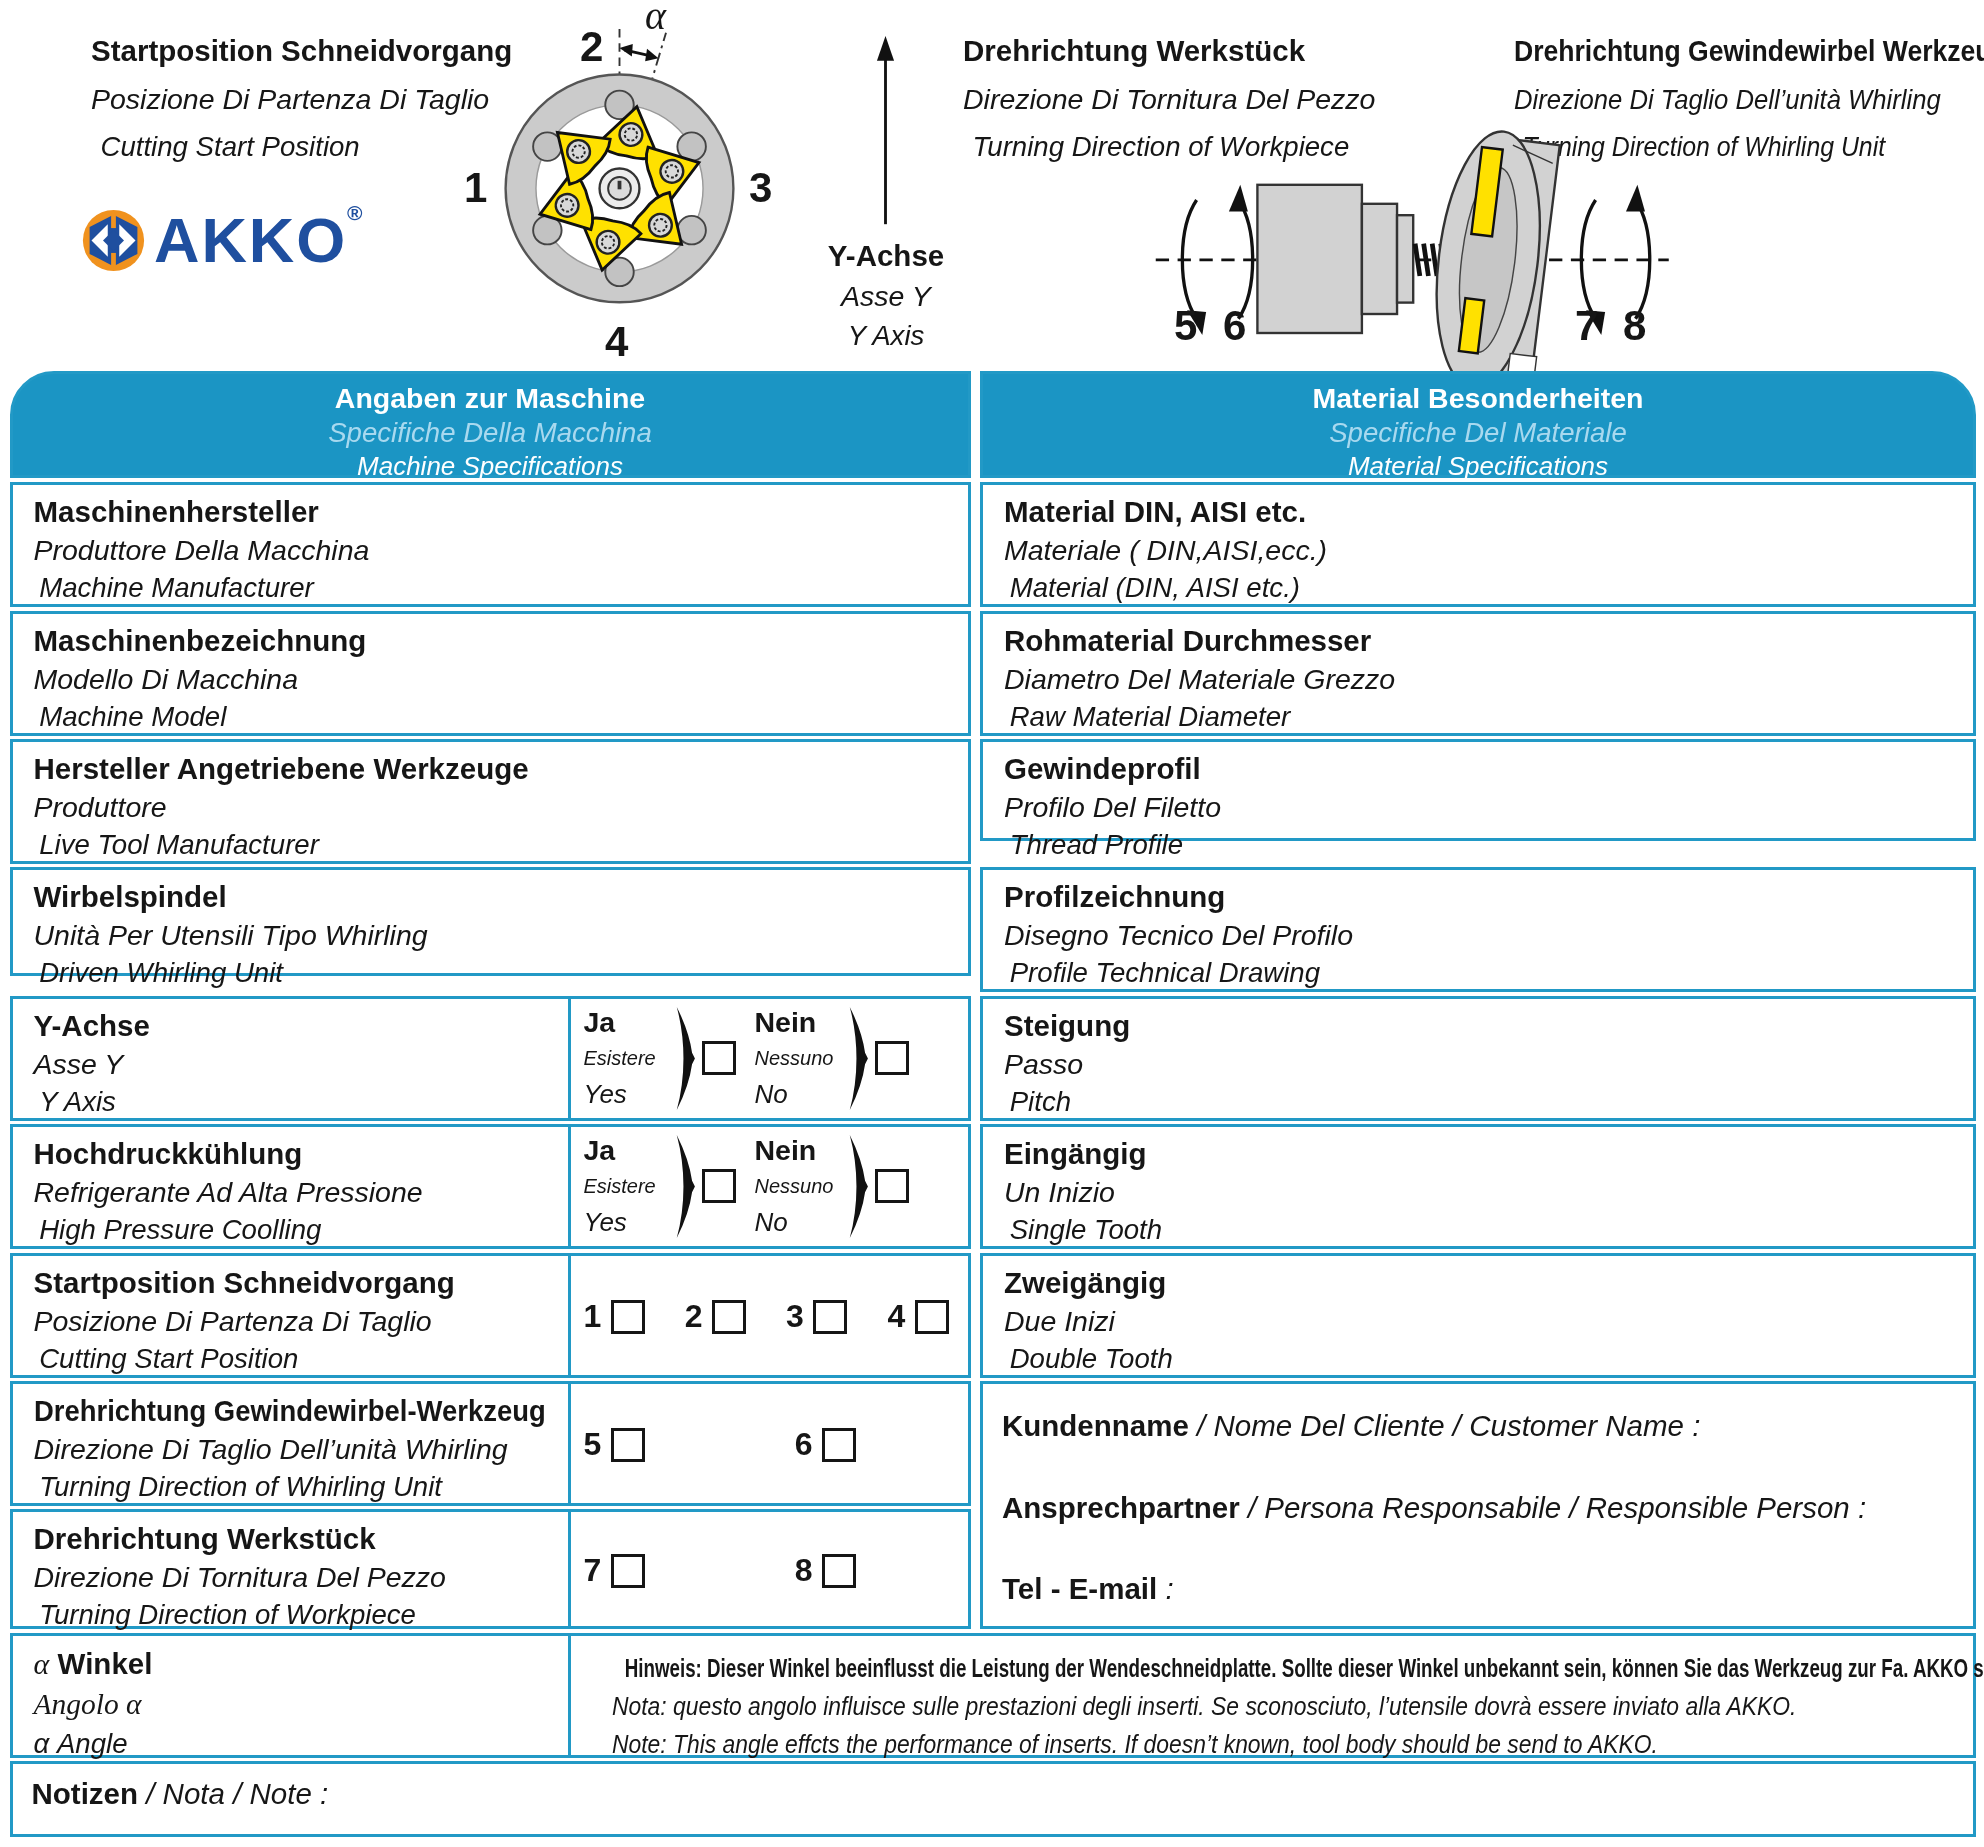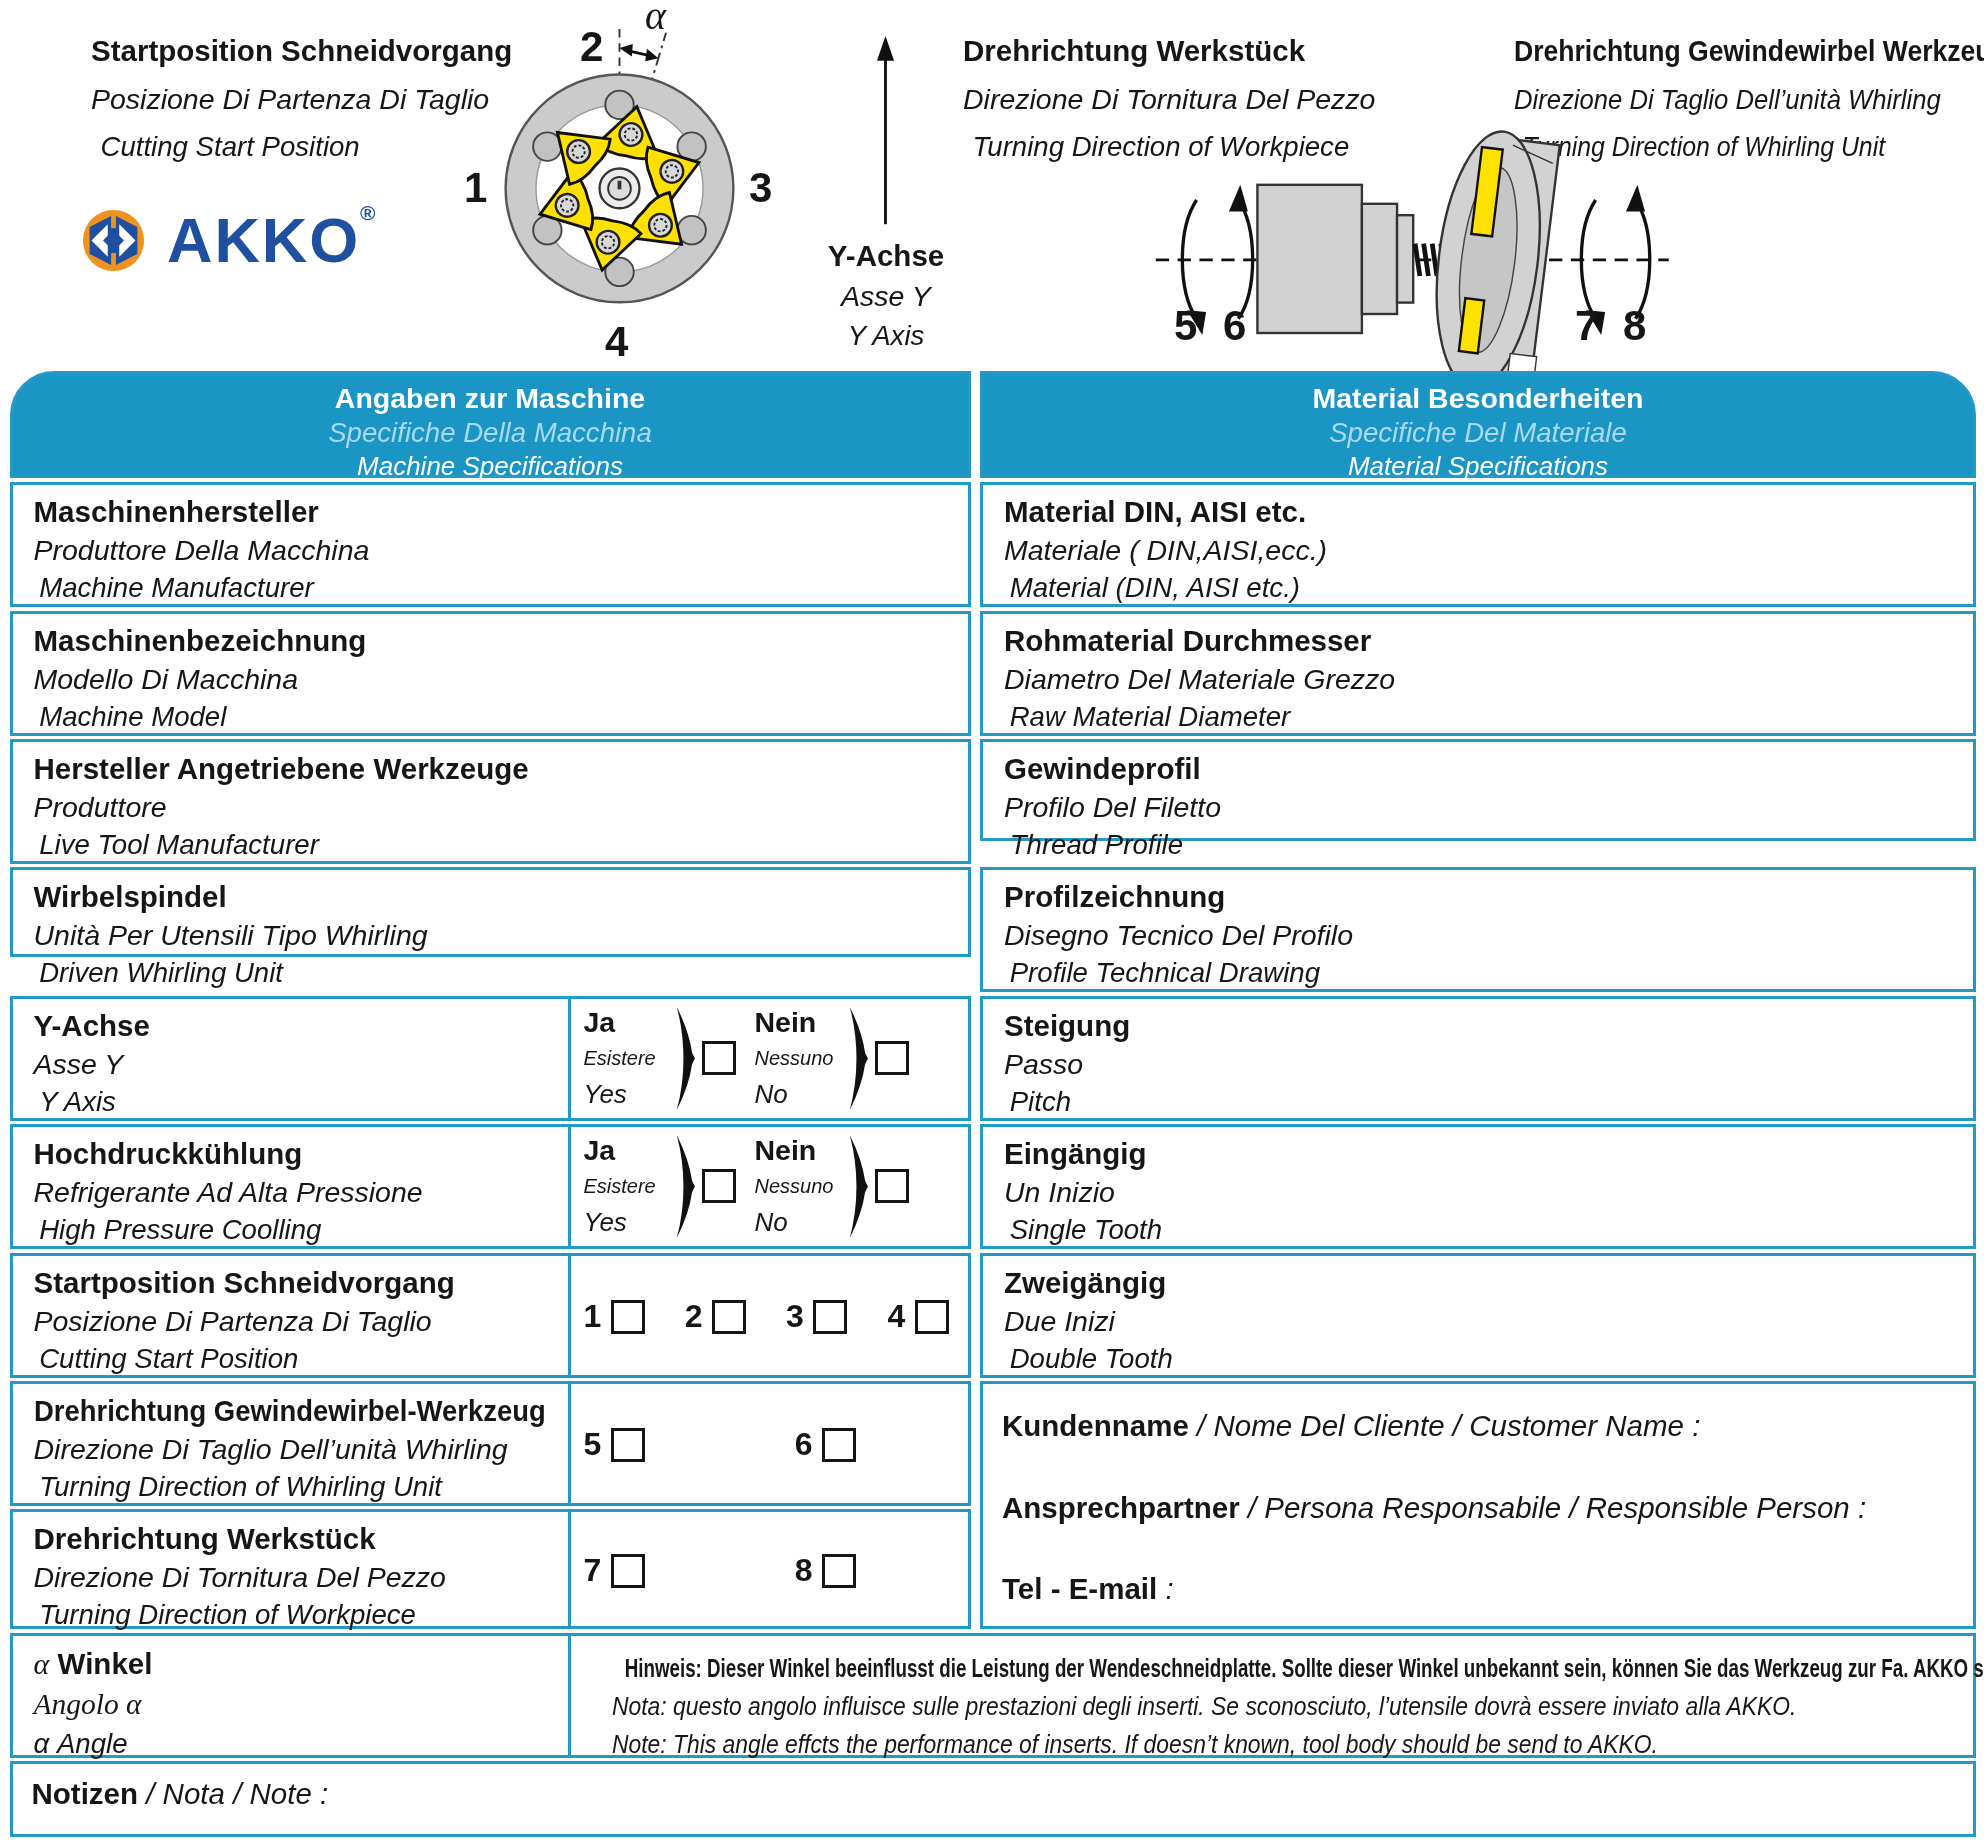--- a/index.html
+++ b/index.html
@@ -6,21 +6,21 @@
   .page{position:relative;width:1985px;height:1847px;background:#fff;overflow:hidden;
         font-family:"Liberation Sans",sans-serif;color:#161616;}
   
   .tb{position:absolute;}
   .t-de{font-weight:bold;font-size:29.5px;line-height:48px;white-space:nowrap;}
   .t-it{font-style:italic;font-size:28.5px;line-height:48px;white-space:nowrap;}
   .t-en{font-style:italic;font-size:27.6px;line-height:48px;padding-left:9.5px;white-space:nowrap;}
   .squeeze{transform:scaleX(.9);transform-origin:left top;}
   
   .logo{position:absolute;left:81px;top:204px;display:flex;align-items:center;}
-  .akko{font-size:63px;font-weight:800;color:#1f4f9f;letter-spacing:1.9px;margin-left:21px;}
+  .akko{font-size:63px;font-weight:800;color:#1f4f9f;letter-spacing:1.9px;margin-left:8px;}
   .reg{font-size:21px;font-weight:bold;color:#1f4f9f;vertical-align:top;position:relative;top:-27px;}
   
   .num{position:absolute;font-weight:bold;font-size:42px;}
   .alpha{position:absolute;font-family:"Liberation Serif",serif;font-style:italic;font-size:40px;}
   .yaxis-lbl{position:absolute;text-align:center;width:162px;}
   .y-de{font-weight:bold;font-size:29.5px;line-height:40px;}
   .y-it{font-style:italic;font-size:28.5px;line-height:40px;}
   .y-en{font-style:italic;font-size:27.6px;line-height:40px;}
   
   .cell{position:absolute;background:#fff;border:3.8px solid #2299c6;box-sizing:border-box;}
@@ -249,21 +249,21 @@
       <div class="r-en">Machine Model</div>
       </div>
   </div>
   <div class="cell" style="left:9.5px;top:739px;width:961px;height:125px">
     <div class="lbl">
         <div class="r-de">Hersteller Angetriebene Werkzeuge</div>
       <div class="r-it">Produttore</div>
       <div class="r-en">Live Tool Manufacturer</div>
       </div>
   </div>
-  <div class="cell" style="left:9.5px;top:867px;width:961px;height:90px">
+  <div class="cell" style="left:9.5px;top:867px;width:961px;height:109px">
     <div class="lbl">
         <div class="r-de">Wirbelspindel</div>
       <div class="r-it">Unità Per Utensili Tipo Whirling</div>
       <div class="r-en">Driven Whirling Unit</div>
       </div>
   </div>
 
   <div class="cell" style="left:9.5px;top:996px;width:961px;height:125px">
     <div class="lbl">
         <div class="r-de">Y-Achse</div>

